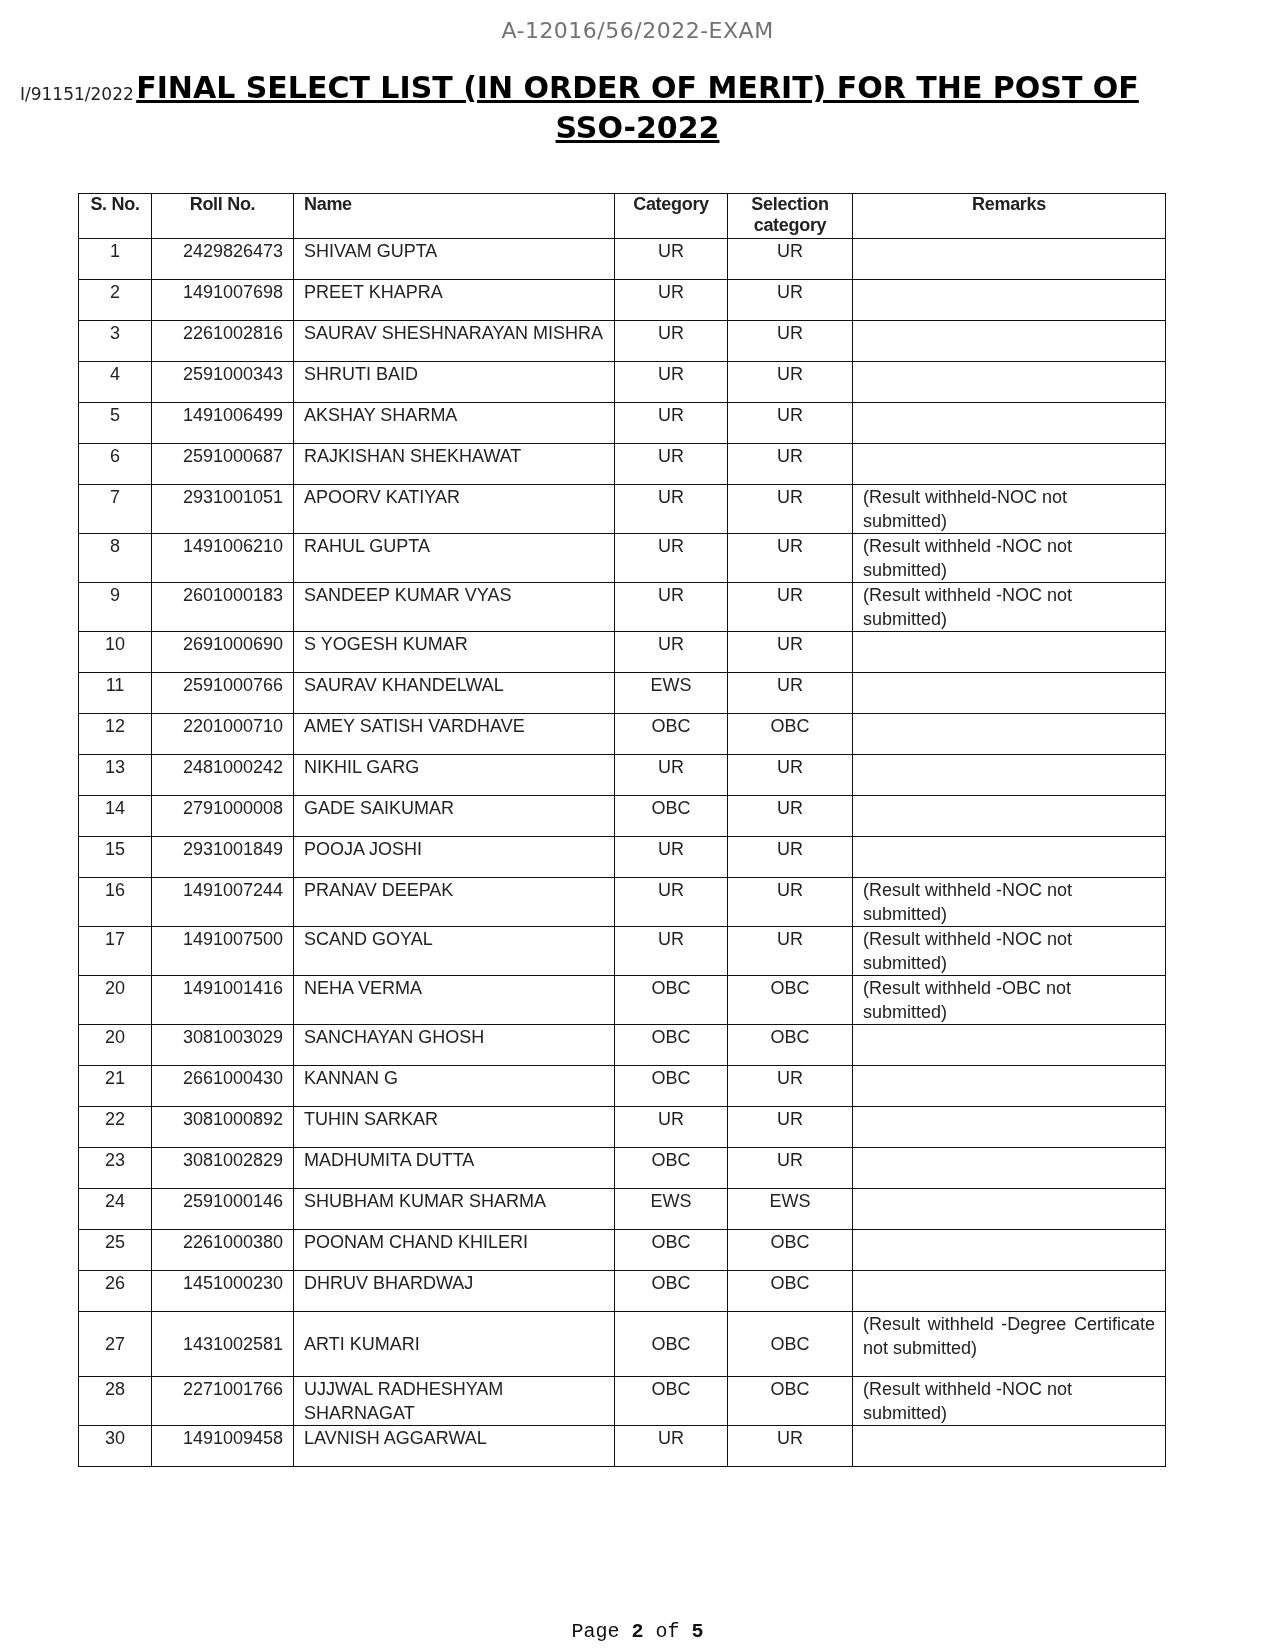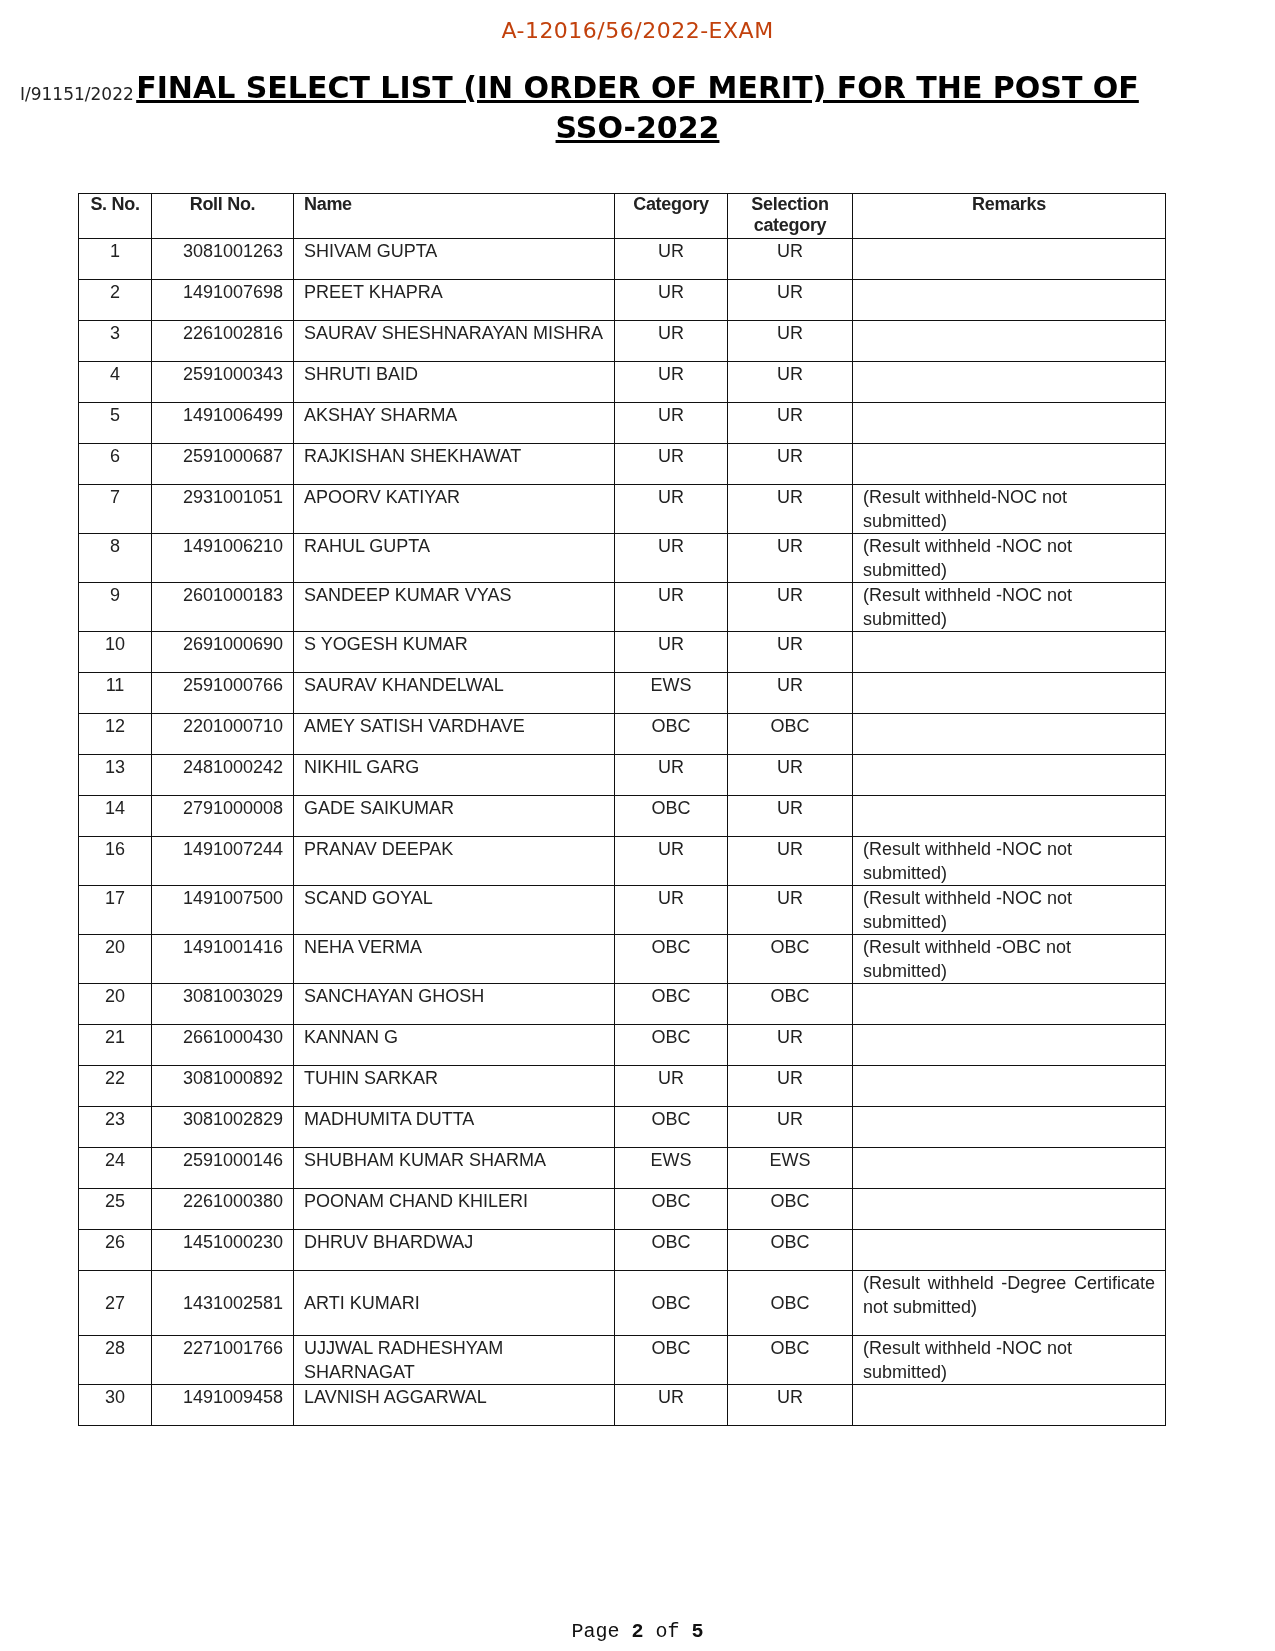--- a/index.html
+++ b/index.html
@@ -1,18 +1,18 @@
 <!DOCTYPE html>
 <html><head>
 <meta charset="utf-8">
 <style>
   html, body { margin: 0; padding: 0; background: #ffffff; }
   body { width: 1275px; height: 1651px; position: relative; overflow: hidden; color: #111; }
   .ref { position: absolute; top: 18px; left: 0; width: 1275px; text-align: center;
-         font-family: "DejaVu Sans", sans-serif; font-size: 22px; letter-spacing: 0.5px; color: #c2410c; }
+         font-family: "DejaVu Sans", sans-serif; font-size: 22px; letter-spacing: 0.5px; color: #737373; }
   .side-ref { position: absolute; top: 84px; left: 20px; font-family: "DejaVu Sans", sans-serif;
               font-size: 17px; color: #222; }
   .title { position: absolute; top: 68px; left: 60px; width: 1155px; text-align: center;
            font-family: "DejaVu Sans", sans-serif; font-weight: bold; font-size: 30px; line-height: 40px;
            text-decoration: underline; color: #000; }
   table.list { position: absolute; top: 193px; left: 78px; border-collapse: collapse;
                font-family: "Liberation Sans", sans-serif; font-size: 18px; color: #222;
                width: 1088px; table-layout: fixed; }
   table.list th, table.list td { border: 1.5px solid #111; padding: 0 10px; vertical-align: top; }
   table.list th { font-weight: bold; font-size: 18px; height: 44px; letter-spacing: -0.3px; }
@@ -53,21 +53,21 @@
       <th class="c-roll">Roll No.</th>
       <th class="c-name">Name</th>
       <th class="c-cat">Category</th>
       <th class="c-sel">Selection category</th>
       <th class="c-rem">Remarks</th>
     </tr>
   </thead>
   <tbody id="rows">
       <tr class="r1">
         <td class="c-sno">1</td>
-        <td class="c-roll">3081001263</td>
+        <td class="c-roll">2429826473</td>
         <td class="c-name">SHIVAM GUPTA</td>
         <td class="c-cat">UR</td>
         <td class="c-sel">UR</td>
         <td class="c-rem"></td>
       </tr>
       <tr class="r1">
         <td class="c-sno">2</td>
         <td class="c-roll">1491007698</td>
         <td class="c-name">PREET KHAPRA</td>
         <td class="c-cat">UR</td>
@@ -160,20 +160,28 @@
         <td class="c-name">NIKHIL GARG</td>
         <td class="c-cat">UR</td>
         <td class="c-sel">UR</td>
         <td class="c-rem"></td>
       </tr>
       <tr class="r1">
         <td class="c-sno">14</td>
         <td class="c-roll">2791000008</td>
         <td class="c-name">GADE SAIKUMAR</td>
         <td class="c-cat">OBC</td>
+        <td class="c-sel">UR</td>
+        <td class="c-rem"></td>
+      </tr>
+      <tr class="r1">
+        <td class="c-sno">15</td>
+        <td class="c-roll">2931001849</td>
+        <td class="c-name">POOJA JOSHI</td>
+        <td class="c-cat">UR</td>
         <td class="c-sel">UR</td>
         <td class="c-rem"></td>
       </tr>
       <tr class="r1">
         <td class="c-sno">16</td>
         <td class="c-roll">1491007244</td>
         <td class="c-name">PRANAV DEEPAK</td>
         <td class="c-cat">UR</td>
         <td class="c-sel">UR</td>
         <td class="c-rem">(Result withheld -NOC not submitted)</td>

